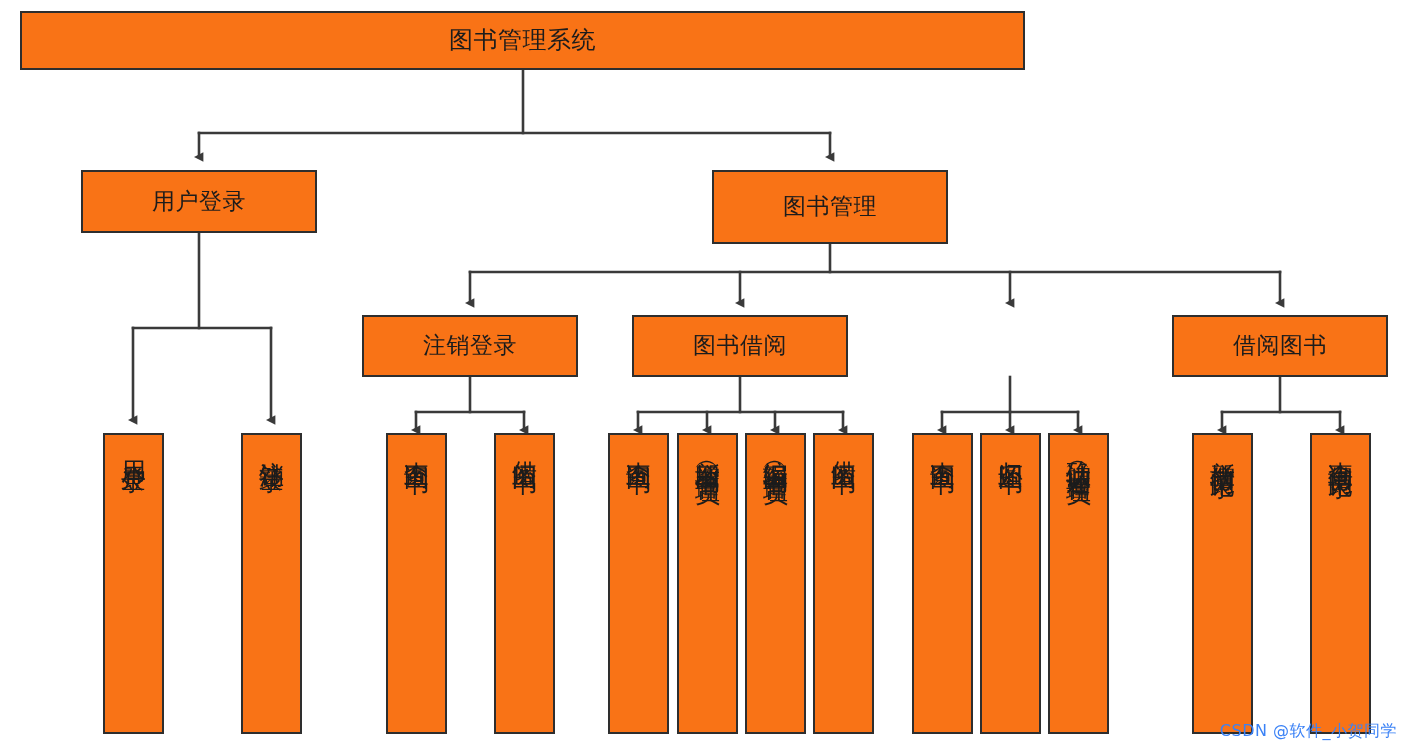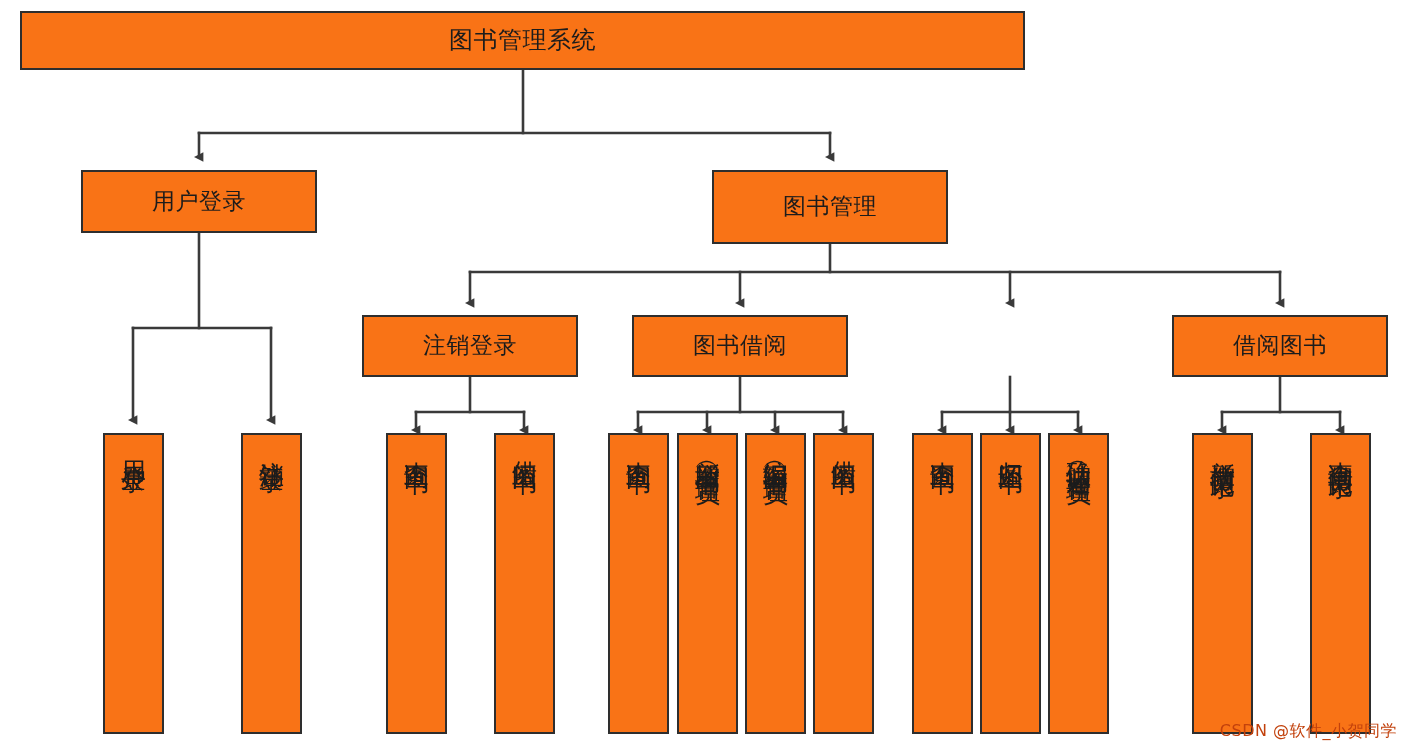--- a/index.html
+++ b/index.html
@@ -63,21 +63,21 @@
     font-size: 25px;
     line-height: 1.0;
     letter-spacing: 3px;
     white-space: nowrap;
   }
   #watermark {
     position: absolute;
     right: 8px;
     bottom: 5px;
     font-size: 16px;
-    color: #c2410c;
+    color: #3b82f6;
     letter-spacing: 0.5px;
     z-index: 5;
     white-space: nowrap;
     margin-top: 34px;
   }
 </style>
 </head>
 <body>
 
 <div id="diagram-root">

